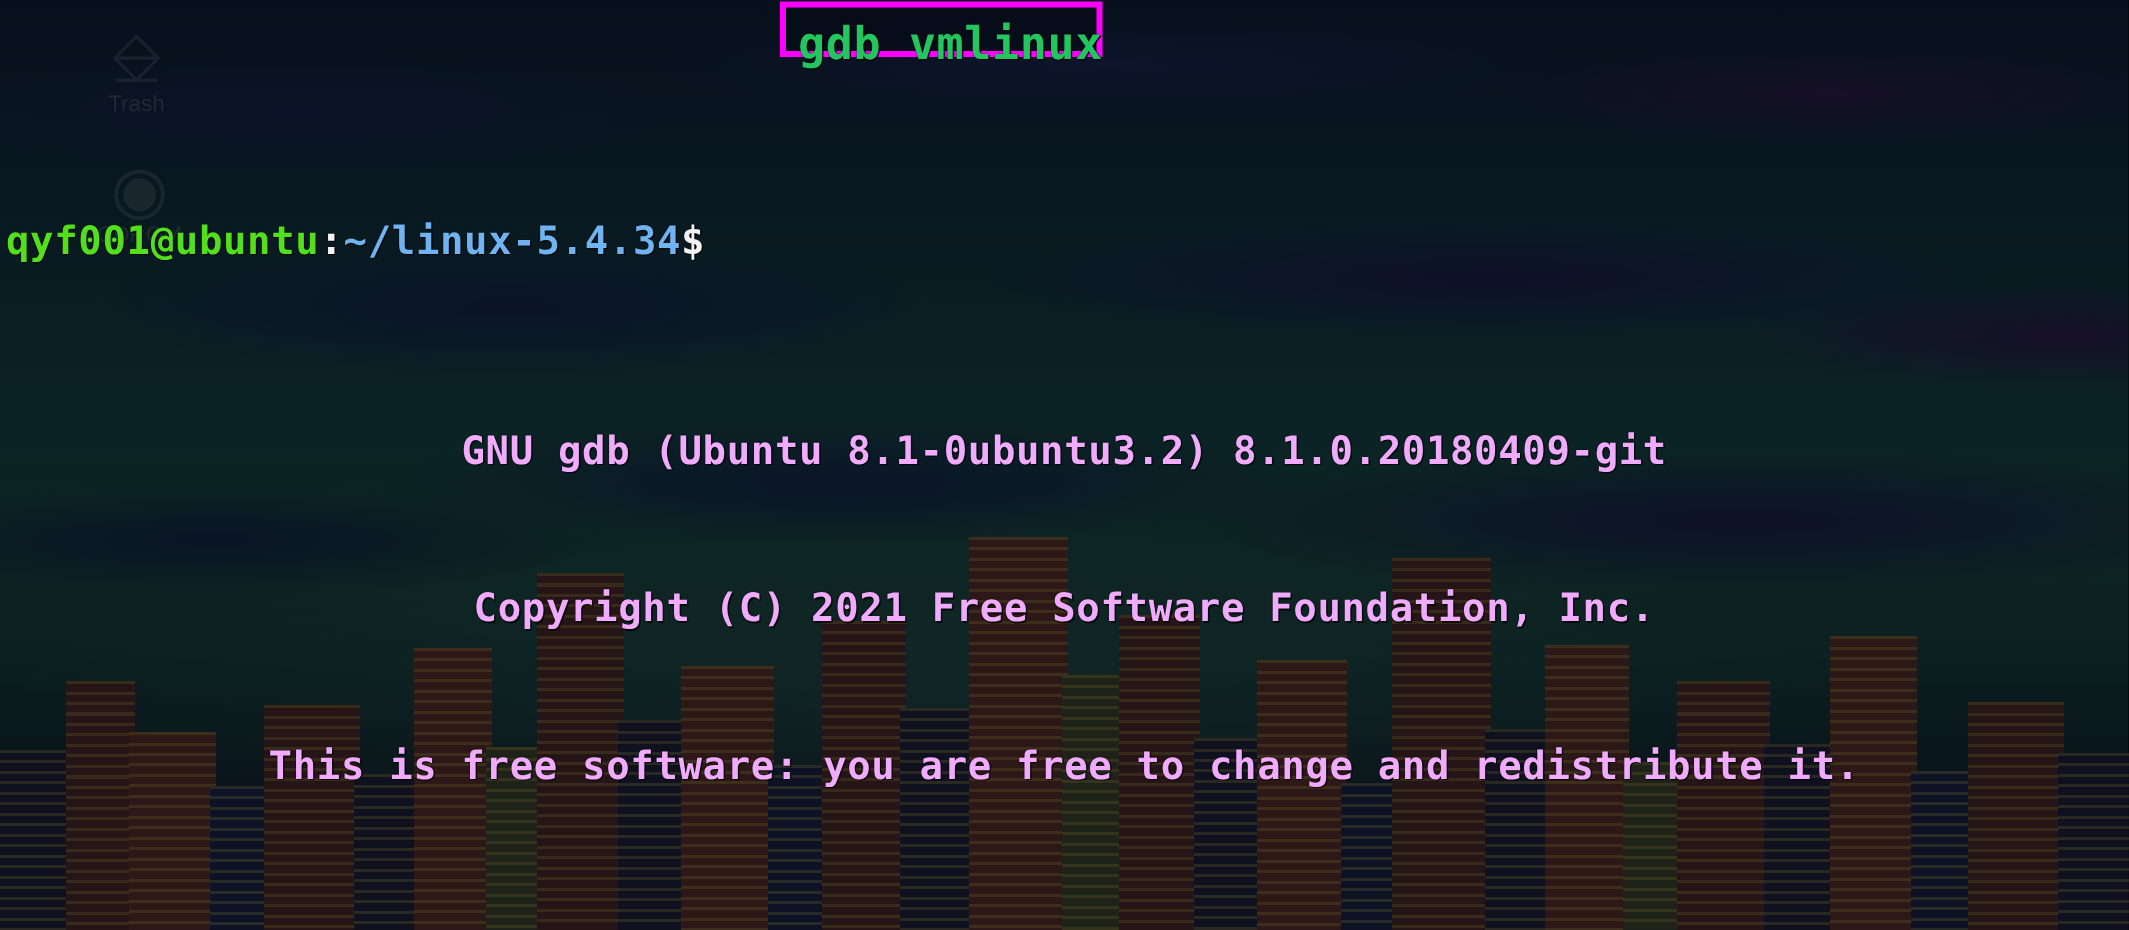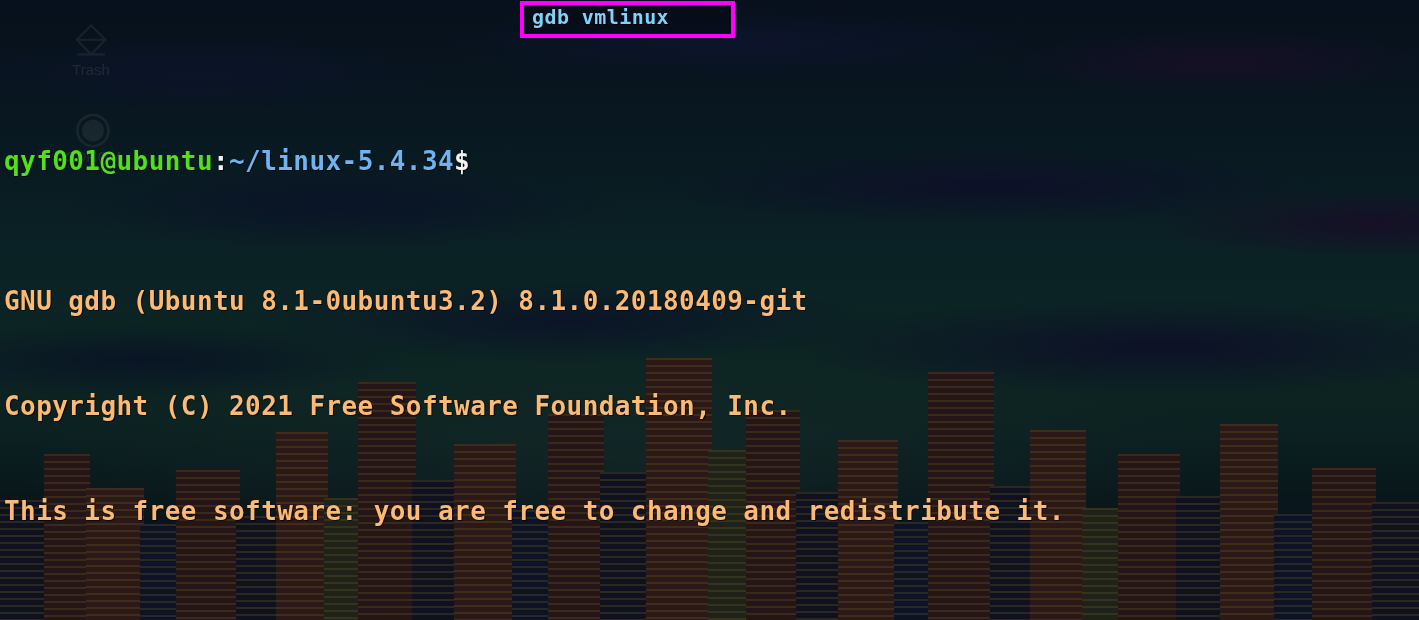--- a/index.html
+++ b/index.html
@@ -98,44 +98,44 @@
     line-height: 35px;
     letter-spacing: 0.42px;
     white-space: pre;
     color: #ffffff;
     text-shadow: 0 0 1px rgba(0,0,0,.95), 1px 1px 0 rgba(0,0,0,.65);
   }
   .line { height: 35px; }
   .c-user { color: #52e01c; }
   .c-punc { color: #f2f2f2; }
   .c-path { color: #6fb3f0; }
-  .c-out  { color: #fdba74; }
+  .c-out  { color: #f0abfc; text-align: center; }
 
   
   .hl-box {
     position: absolute;
     left: 520px;
     top: 1px;
     width: 215px;
     height: 37px;
     border: 4px solid #ff00ff;
     box-sizing: border-box;
     background: rgba(6, 10, 22, 0.62);
   }
   .hl-cmd {
     position: absolute;
     left: 532px;
-    top: 0px;
+    top: 12px;
     height: 35px;
     line-height: 35px;
     font-family: "DejaVu Sans Mono", "Liberation Mono", monospace;
-    font-size: 20px;
+    font-size: 30px;
     font-weight: bold;
     letter-spacing: 0.42px;
-    color: #7dd3fc;
+    color: #22c55e;
     white-space: pre;
     text-shadow: 0 0 1px rgba(0,0,0,.95), 1px 1px 0 rgba(0,0,0,.7);
   }
 </style>
 </head>
 <body>
 
 <div id="screen">
 
   <div class="wallpaper">

